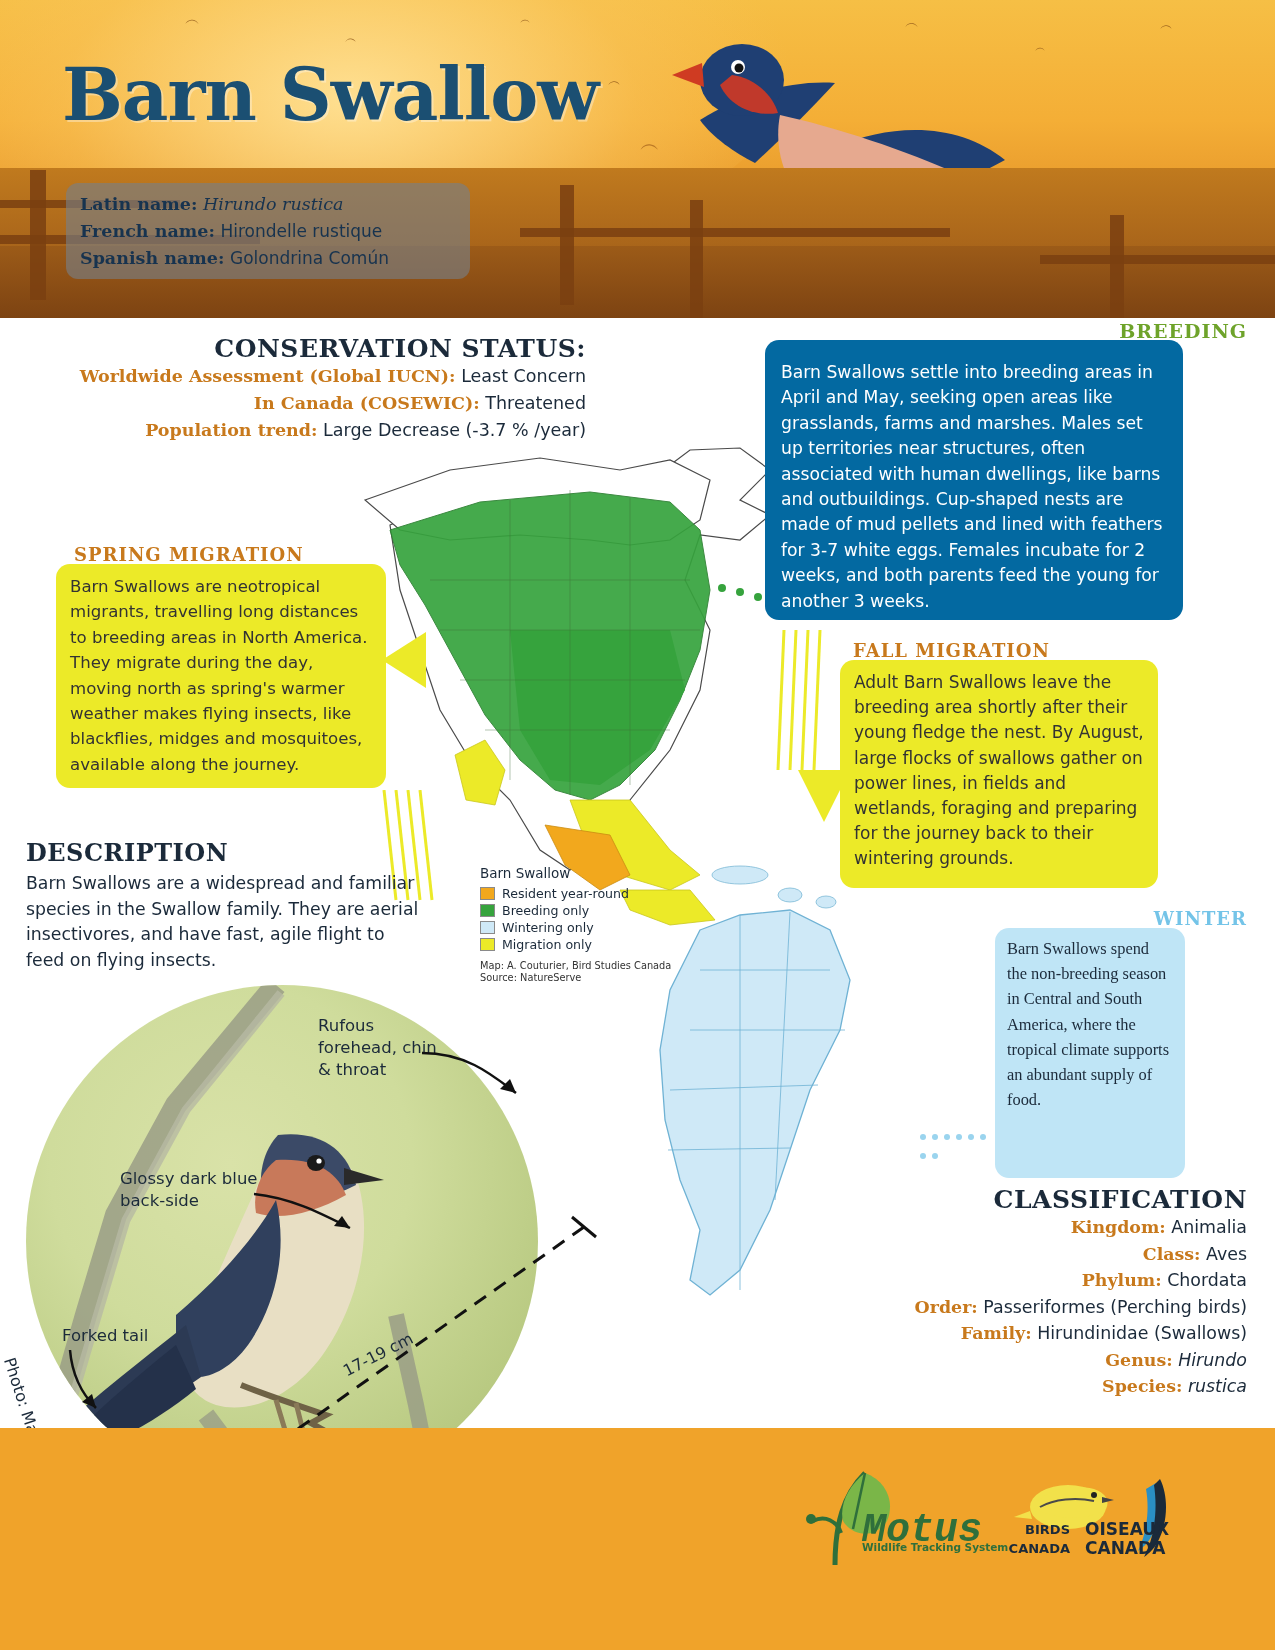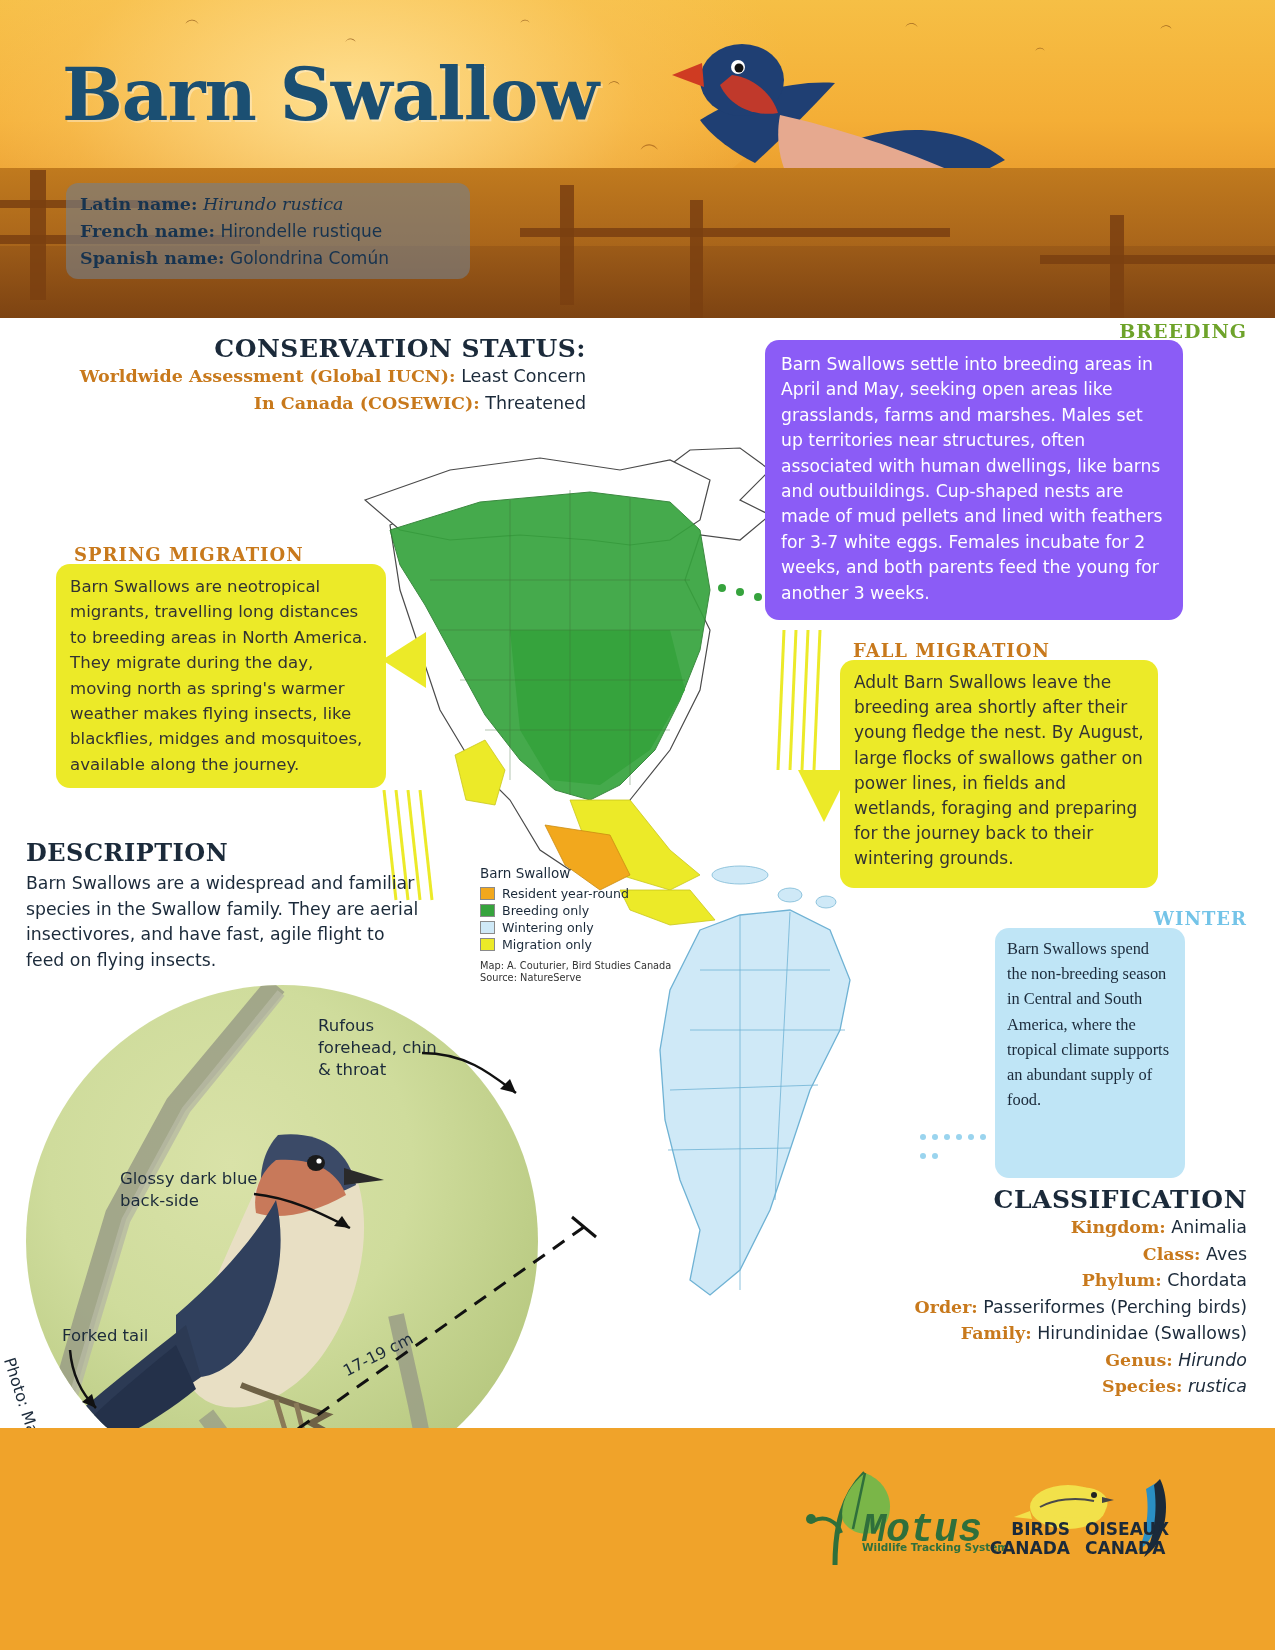--- a/index.html
+++ b/index.html
@@ -56,21 +56,21 @@
   #conservation .hd{font-size:25px;letter-spacing:.5px;}
   #conservation .line{font-size:17.5px;line-height:27px;}
   #conservation .line .lbl{font-family:"DejaVu Serif", serif;font-weight:bold;color:#c8791c;}
   #conservation .line .val{font-family:"DejaVu Sans", sans-serif;color:#1b2a3a;}
 
   .callout{position:absolute;border-radius:14px;box-sizing:border-box;}
   .callout .ctext{font-family:"DejaVu Sans", sans-serif;}
 
   
   #breeding-title{position:absolute;right:28px;top:320px;font-size:19px;letter-spacing:1px;color:#6ea32a;font-family:"DejaVu Serif",serif;font-weight:bold;}
-  #breeding{left:765px;top:340px;width:418px;height:280px;background:#8b5cf6;padding:12px 16px;}
+  #breeding{left:765px;top:340px;width:418px;height:280px;background:#0369a1;padding:20px 16px;}
   #breeding .ctext{color:#ffffff;font-size:17.2px;line-height:25.4px;}
 
   
   #spring-title{position:absolute;left:74px;top:544px;font-size:18px;letter-spacing:1px;color:#c8791c;font-family:"DejaVu Serif",serif;font-weight:bold;}
   #spring{left:56px;top:564px;width:330px;height:224px;background:#ecea28;padding:10px 14px;}
   #spring .ctext{color:#333;font-size:16.6px;line-height:25.4px;}
   #spring-arrow{position:absolute;left:382px;top:632px;width:0;height:0;
     border-top:28px solid transparent;border-bottom:28px solid transparent;border-right:44px solid #ecea28;}
 
   
@@ -122,21 +122,21 @@
   #classification .row .lbl{font-family:"DejaVu Serif",serif;font-weight:bold;color:#c8791c;}
   #classification .row .val{font-family:"DejaVu Sans",sans-serif;color:#1b2a3a;}
   #classification .row .val.it{font-style:italic;}
 
   
   .footer{position:absolute;left:0;top:1428px;width:1275px;height:222px;background:#f0a32a;}
   .motus{position:absolute;left:795px;top:1455px;width:180px;height:120px;}
   .motus-word{position:absolute;left:862px;top:1508px;font-family:Liberation Mono, monospace;font-size:40px;color:#2f6f3b;font-style:italic;font-weight:bold;}
   .motus-sub{position:absolute;left:862px;top:1541px;font-family:"DejaVu Sans",sans-serif;font-size:10.5px;color:#2f6f3b;font-weight:bold;}
   .bc-logo{position:absolute;left:1010px;top:1455px;width:200px;height:120px;}
-  .bc-left{position:absolute;left:975px;top:1520px;text-align:right;width:95px;font-family:"DejaVu Sans",sans-serif;font-weight:bold;font-size:17px;color:#1b2a3a;line-height:19px;}
+  .bc-left{position:absolute;left:975px;top:1520px;text-align:right;width:95px;font-family:"DejaVu Sans",sans-serif;font-weight:bold;font-size:13px;color:#1b2a3a;line-height:19px;}
   .bc-right{position:absolute;left:1085px;top:1520px;text-align:left;width:110px;font-family:"DejaVu Sans",sans-serif;font-weight:bold;font-size:17px;color:#1b2a3a;line-height:19px;}
 </style>
 </head>
 <body>
 
 <div class="page">
 
   <div class="header">
     <div class="sun-glow"></div>
 
@@ -282,20 +282,24 @@
   <div id="conservation">
     <div class="hd h-dark">CONSERVATION STATUS:</div>
     <div class="line">
       <span class="lbl">Worldwide Assessment (Global IUCN):</span>
       <span class="val">Least Concern</span>
     </div>
     <div class="line">
       <span class="lbl">In Canada (COSEWIC):</span>
       <span class="val">Threatened</span>
     </div>
+    <div class="line">
+      <span class="lbl">Population trend:</span>
+      <span class="val">Large Decrease (-3.7 % /year)</span>
+    </div>
   </div>
 
   <div id="breeding-title">BREEDING</div>
   <div class="callout" id="breeding">
     <div class="ctext">Barn Swallows settle into breeding areas in April and May, seeking open areas like grasslands, farms and marshes. Males set up territories near structures, often associated with human dwellings, like barns and outbuildings. Cup-shaped nests are made of mud pellets and lined with feathers for 3-7 white eggs. Females incubate for 2 weeks, and both parents feed the young for another 3 weeks.</div>
   </div>
 
   <div id="spring-title">SPRING MIGRATION</div>
   <div class="callout" id="spring">
     <div class="ctext">Barn Swallows are neotropical migrants, travelling long distances to breeding areas in North America. They migrate during the day, moving north as spring's warmer weather makes flying insects, like blackflies, midges and mosquitoes, available along the journey.</div>

